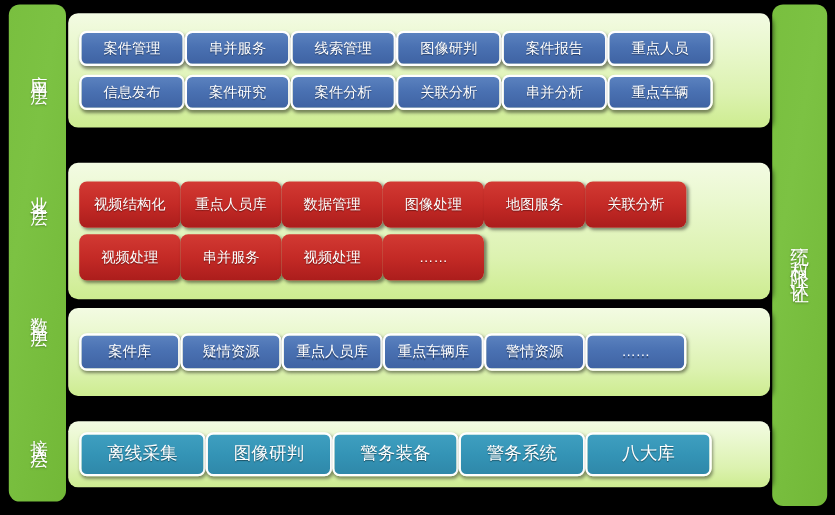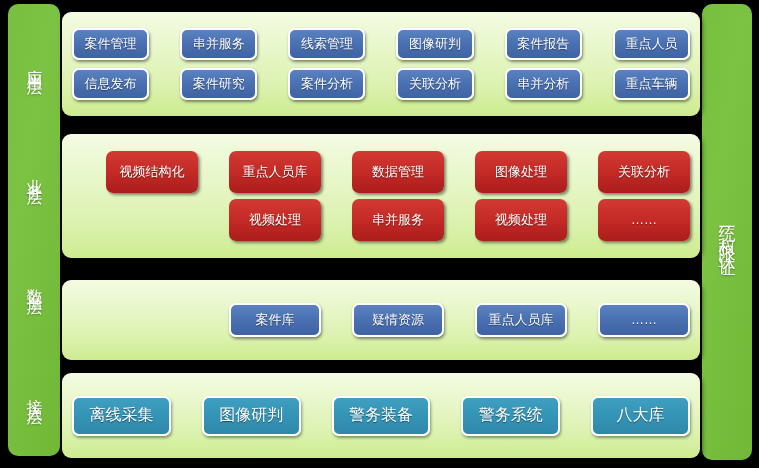--- a/index.html
+++ b/index.html
@@ -53,23 +53,22 @@
     background:linear-gradient(180deg,#f3fbe3 0%,#eaf8cf 28%,#dcf2b0 70%,#cdec90 100%);
     box-shadow:2px 2px 5px rgba(0,0,0,.6);
     box-sizing:border-box;
   }
   .rows{
     position:absolute;left:0;right:0;top:0;bottom:0;
     display:flex;flex-direction:column;justify-content:center;
     padding:7px 10px;box-sizing:border-box;
   }
   .row{
-    display:flex;align-items:center;justify-content:flex-end;
+    display:flex;align-items:center;justify-content:flex-start;
     padding:3px 0;
-    gap:31px;
   }
 
   
   .node{
     display:flex;align-items:center;justify-content:center;
     text-align:center;
     color:#ffffff;
     font-size:13px;
     line-height:1.15;
     border-radius:7px;
@@ -89,23 +88,23 @@
     box-shadow:2px 2px 3px rgba(0,0,0,.45);
   }
   .node.teal{
     background:linear-gradient(180deg,#3f9fc0 0%,#3494b6 50%,#2f88a9 100%);
     border:2px solid #ffffff;
     box-shadow:1px 2px 3px rgba(0,0,0,.4);
   }
 
   
   #layer-app   {top:12px;  height:104px;}
-  #layer-biz   {top:134px; height:124px;}
+  #layer-biz   {top:148px; height:124px;}
   #layer-data  {top:280px; height:80px;}
-  #layer-access{top:373px; height:85px;}
+  #layer-access{top:383px; height:60px;}
 
   #layer-app   .node{height:32px;width:96px;}
   #layer-biz   .node{height:42px;width:92px;}
   #layer-data  .node{height:34px;width:92px;}
   #layer-access .node{height:40px;width:115px;font-size:16px;}
 
   #layer-app .row{padding:4px 0;}
   #layer-biz .row{padding:3px 0;}
 </style>
 </head>
@@ -144,36 +143,39 @@
       </div>
     </div>
 </div>
 <div class="layer" id="layer-biz">
   <div class="rows">
       <div class="row">
         <div class="node red">视频结构化</div>
         <div class="node red">重点人员库</div>
         <div class="node red">数据管理</div>
         <div class="node red">图像处理</div>
+        <div class="node red">地图服务</div>
         <div class="node red">关联分析</div>
       </div>
       <div class="row">
         <div class="node red">视频处理</div>
         <div class="node red">串并服务</div>
         <div class="node red">视频处理</div>
         <div class="node red">……</div>
       </div>
     </div>
 </div>
 <div class="layer" id="layer-data">
   <div class="rows">
       <div class="row">
         <div class="node blue">案件库</div>
         <div class="node blue">疑情资源</div>
         <div class="node blue">重点人员库</div>
+        <div class="node blue">重点车辆库</div>
+        <div class="node blue">警情资源</div>
         <div class="node blue">……</div>
       </div>
     </div>
 </div>
 <div class="layer" id="layer-access">
   <div class="rows">
       <div class="row">
         <div class="node teal">离线采集</div>
         <div class="node teal">图像研判</div>
         <div class="node teal">警务装备</div>

